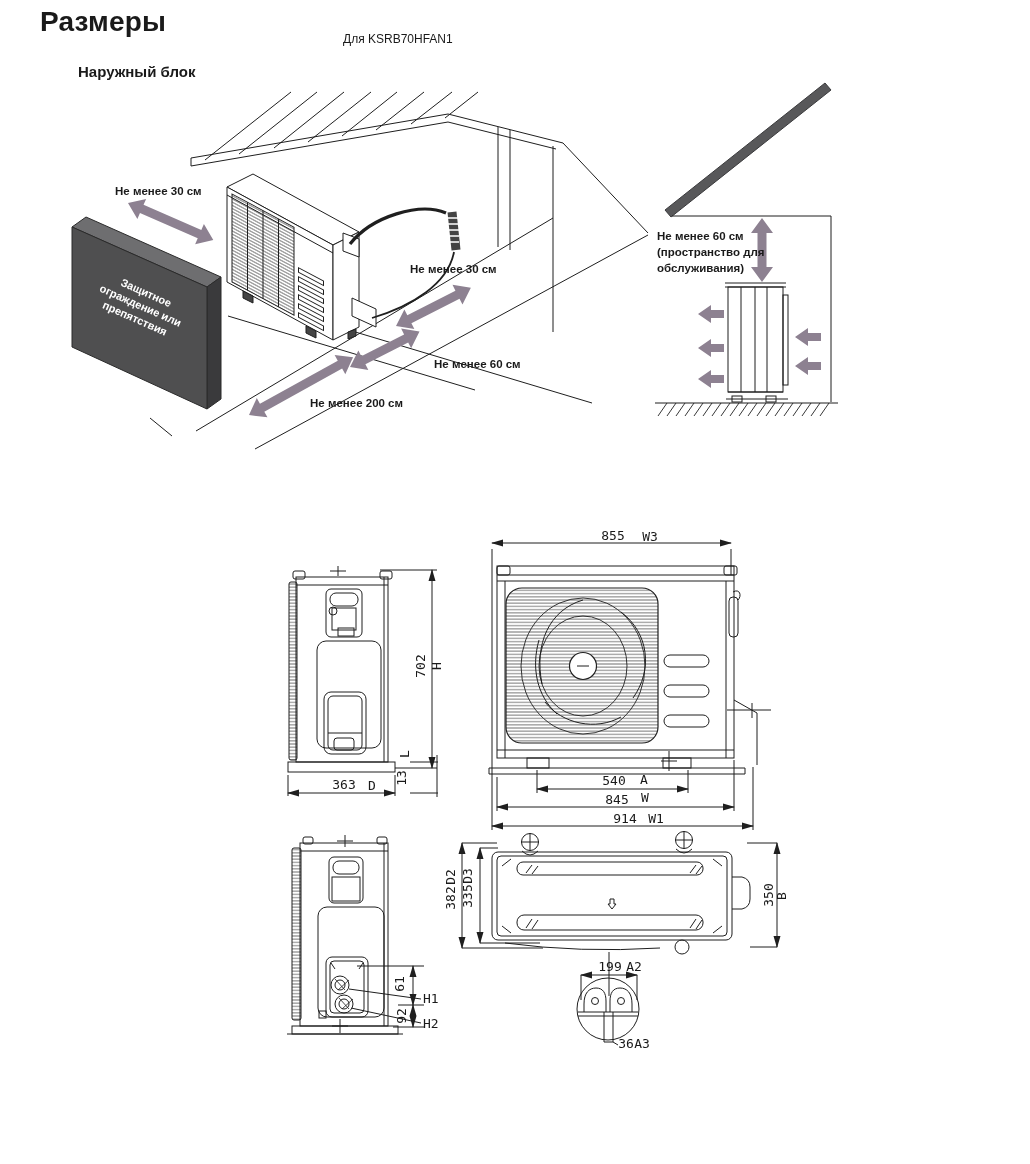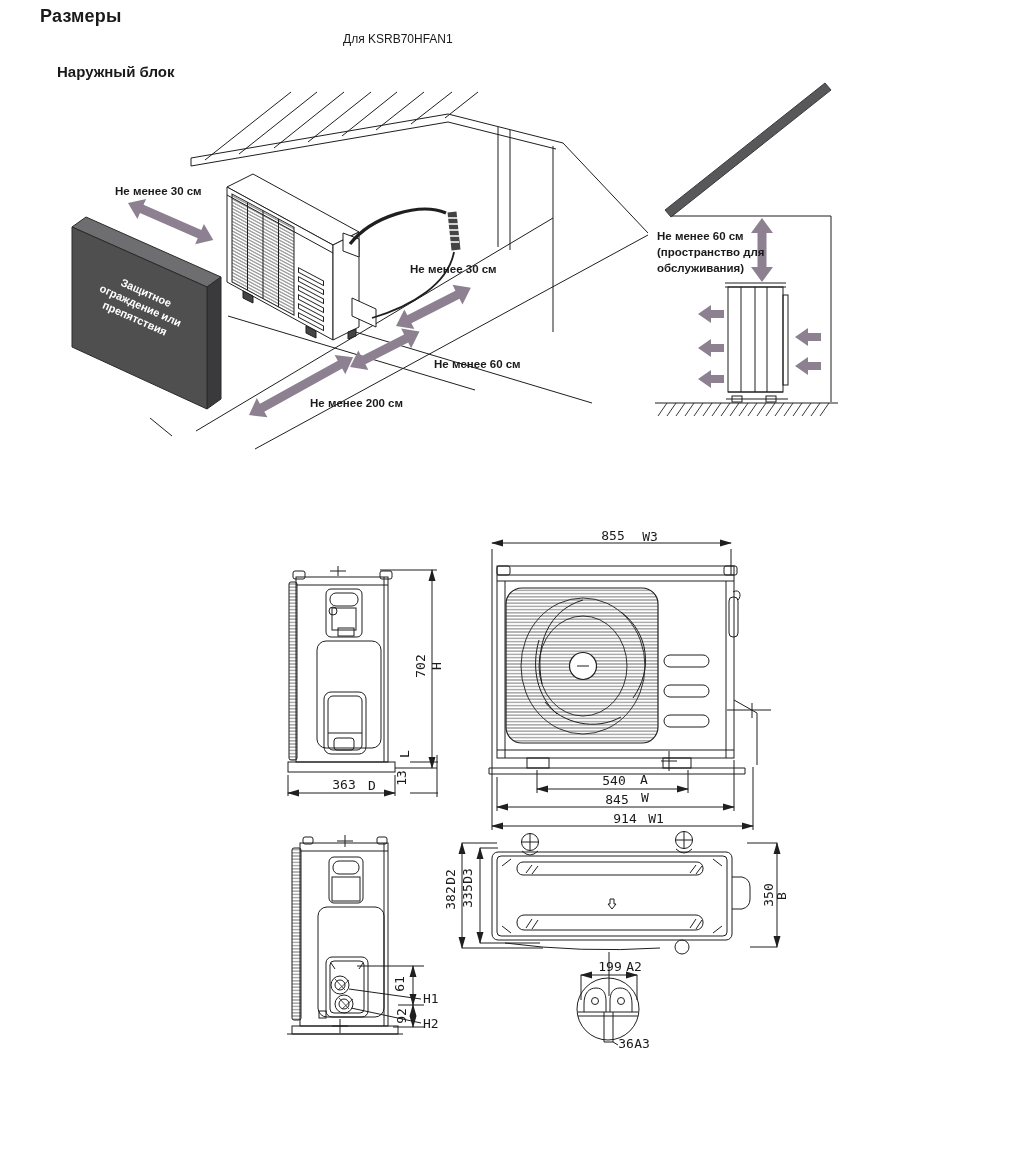--- a/index.html
+++ b/index.html
@@ -1,20 +1,20 @@
 <!DOCTYPE html>
 <html><head>
 <meta charset="utf-8">
 <style>
   html,body{margin:0;padding:0;background:#ffffff;}
   #page{position:relative;width:1030px;height:1164px;background:#fff;overflow:hidden;
         font-family:"Liberation Sans", sans-serif;color:#1a1a1a;}
-  .h-title{position:absolute;left:40px;top:6px;font-size:18px;font-weight:bold;letter-spacing:0.2px;}
+  .h-title{position:absolute;left:40px;top:6px;font-size:28px;font-weight:bold;letter-spacing:0.2px;}
   .h-model{position:absolute;left:343px;top:32px;font-size:12px;}
-  .h-section{position:absolute;left:57px;top:63px;font-size:15px;font-weight:bold;}
+  .h-section{position:absolute;left:78px;top:63px;font-size:15px;font-weight:bold;}
   svg{position:absolute;left:0;top:0;}
   .ru-label{font-family:"Liberation Sans",sans-serif;font-size:11.5px;font-weight:bold;fill:#1a1a1a;}
   .dim{font-family:"DejaVu Sans Mono",monospace;font-size:13px;fill:#1a1a1a;}
   .barrier-label{font-family:"Liberation Sans",sans-serif;font-size:11px;font-weight:bold;fill:#ffffff;}
 </style>
 </head>
 <body>
 
 <div id="page">
   <div class="h-title">Размеры</div>

